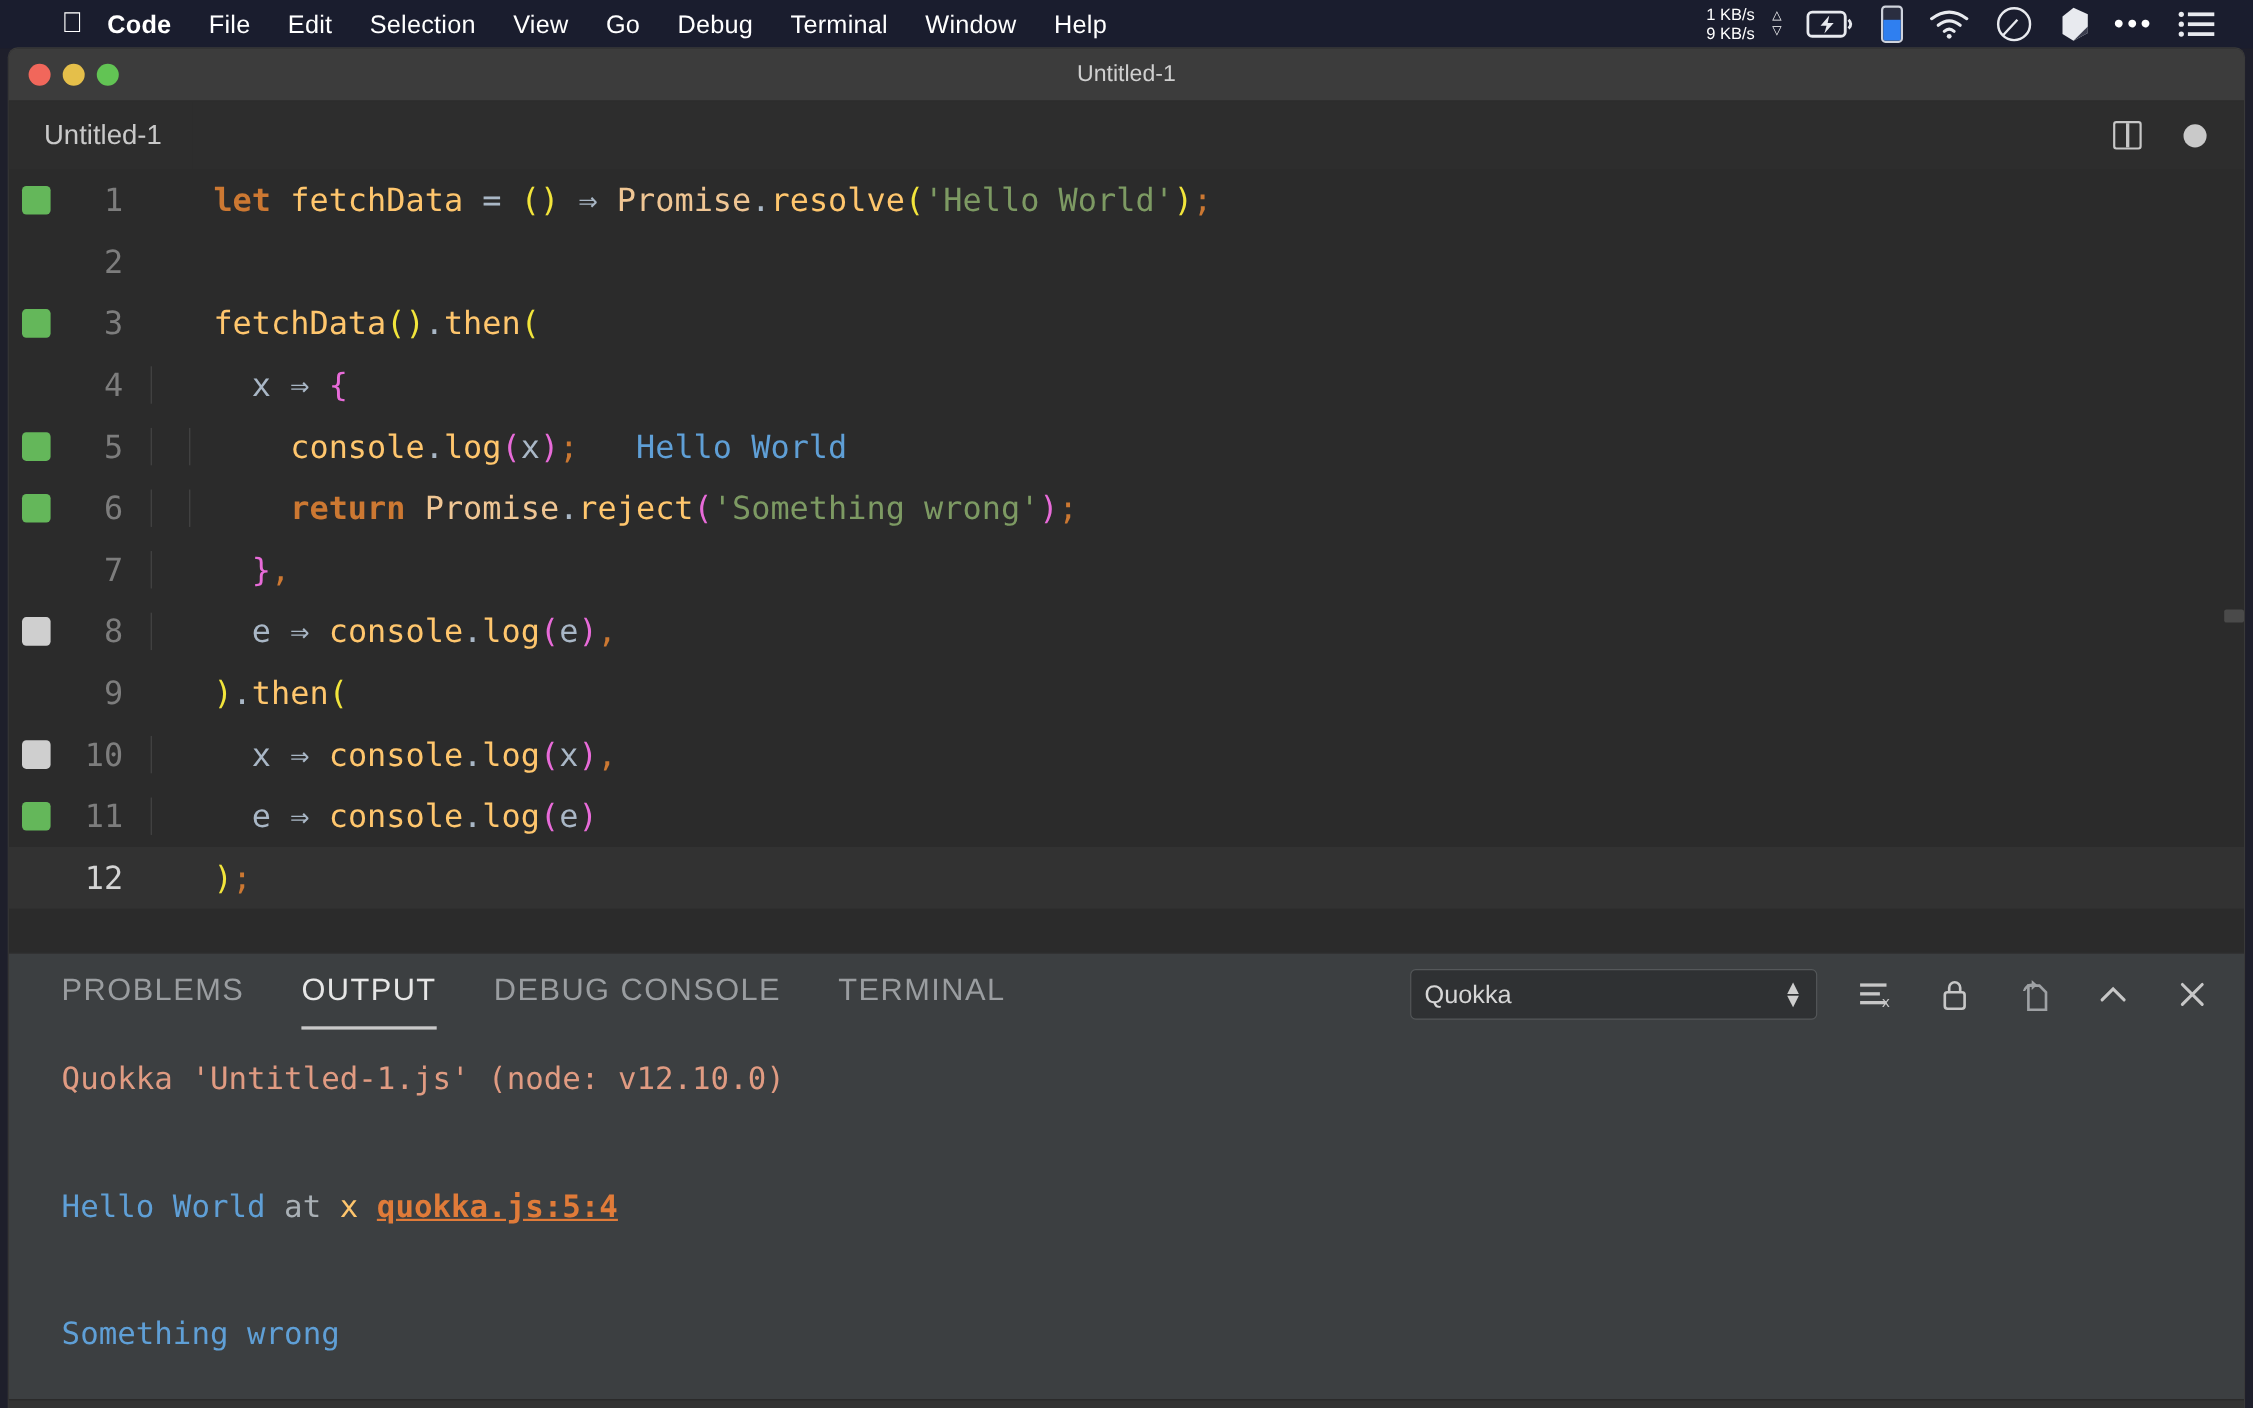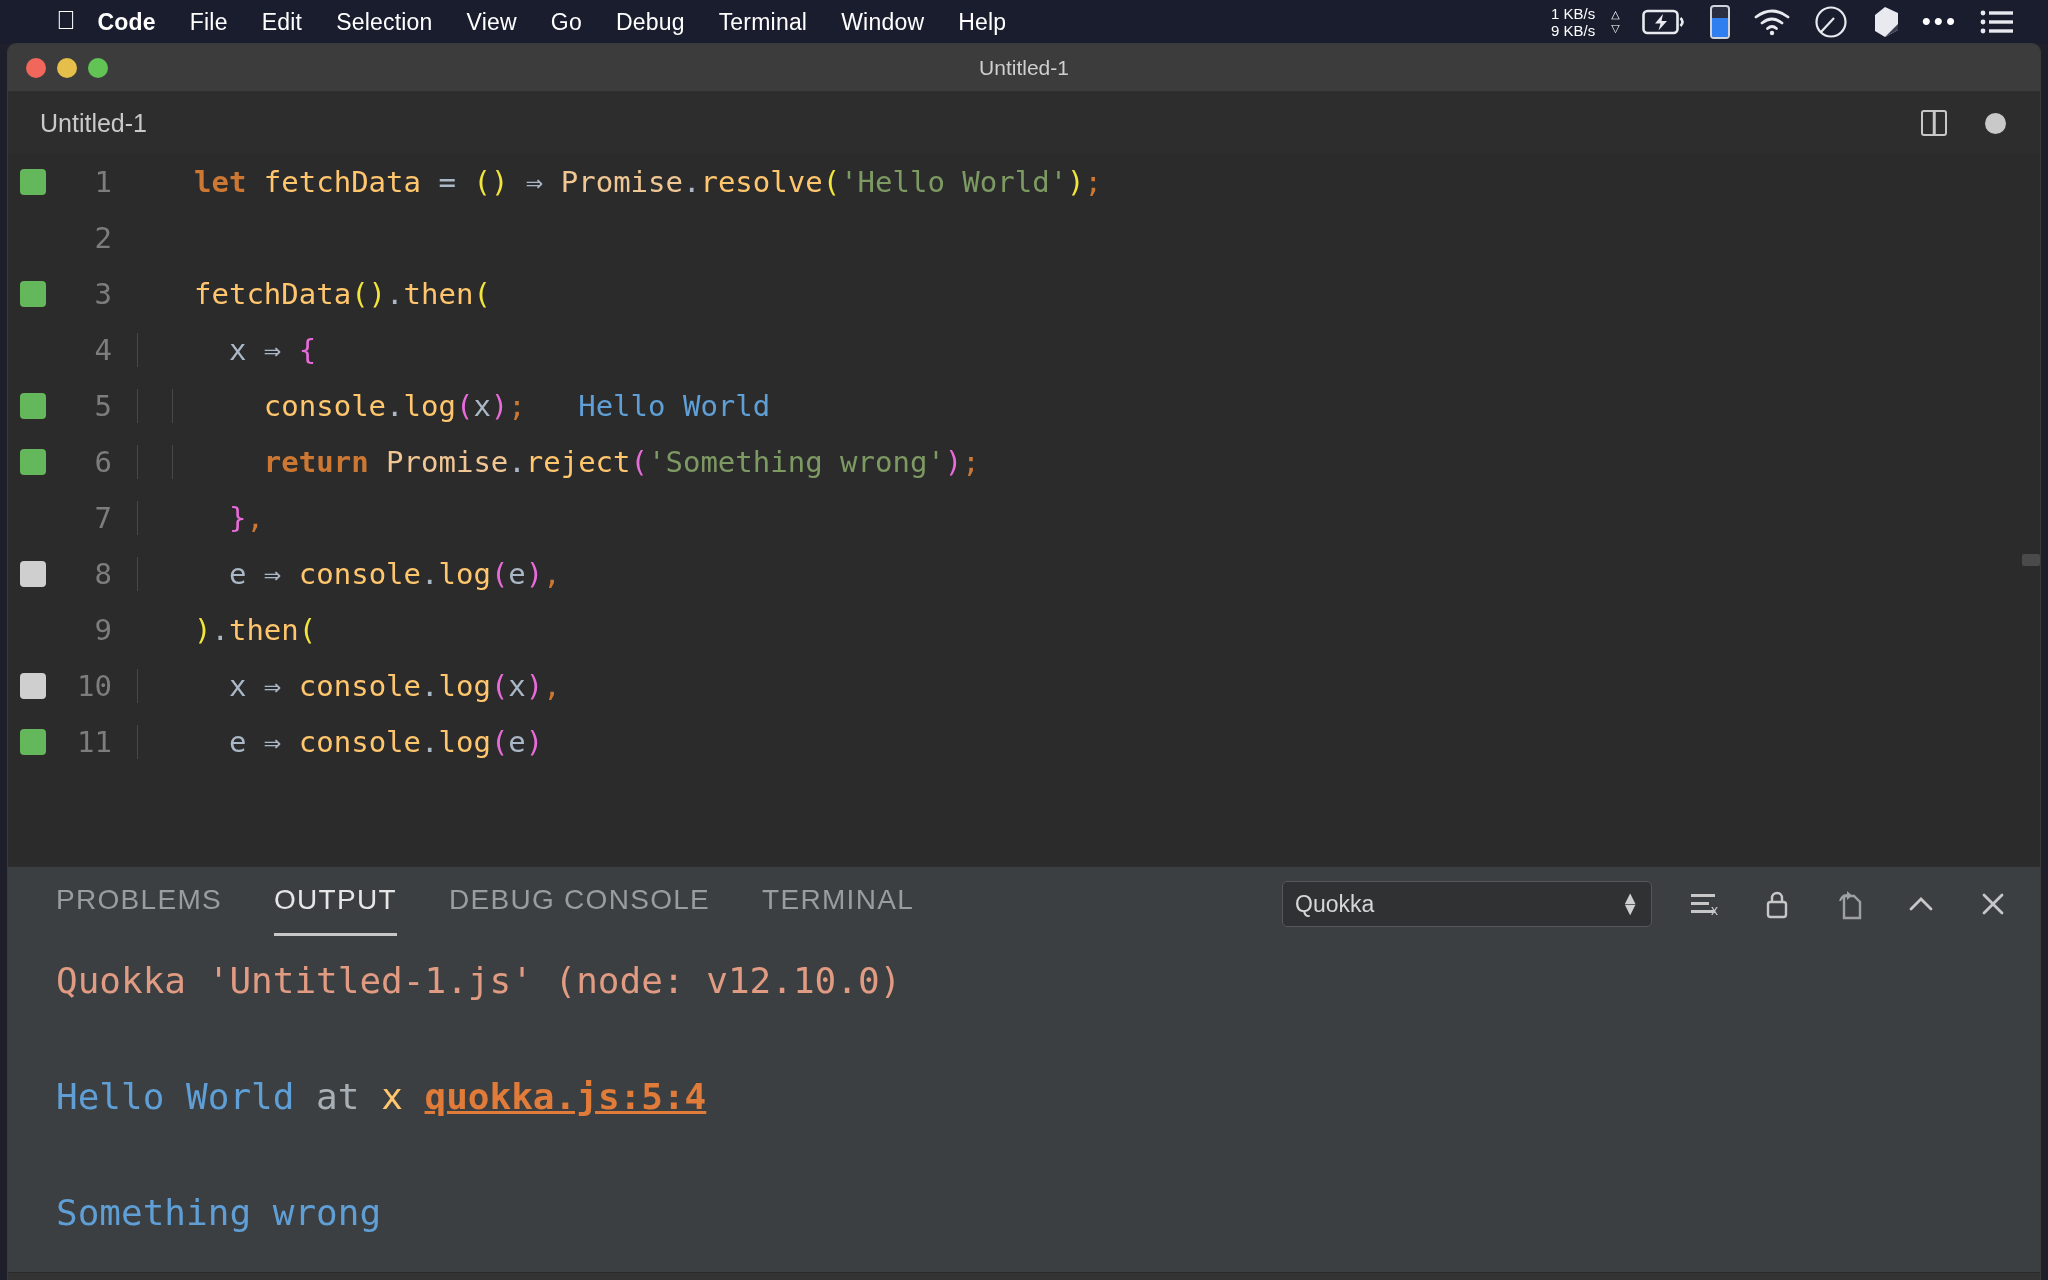--- a/index.html
+++ b/index.html
@@ -184,21 +184,21 @@
   }
   .select-arrows {
     margin-left: auto; display: flex; flex-direction: column;
     line-height: .62; font-size: 18px; color: #cfcfcf;
   }
   .pa-icon { width: 38px; height: 38px; position: relative; color: #c7c7c7; }
 
   .panel-body {
     flex: 1; padding: 10px 48px 0 48px;
     font-family: "DejaVu Sans Mono", "Liberation Mono", monospace;
-    font-size: 36px; overflow: hidden; position: relative;
+    font-size: 28px; overflow: hidden; position: relative;
   }
   .out-line { height: 58px; display: flex; align-items: center; white-space: pre; }
   .out-quokka { color: #e09b82; }
   .o-blue { color: #5f9fd6; }
   .o-grey { color: #a9b0b5; }
   .o-tan  { color: #ffc66d; }
   .o-link { color: #e07b39; font-weight: bold; text-decoration: underline; }
 
   
   .statusbar {
@@ -306,20 +306,21 @@
         <div class="code-line"><div class="lineno">2</div><div class="code-text"></div></div>
         <div class="code-line"><div class="gutter-marker gm-green"></div><div class="lineno">3</div><div class="code-text"><span class="t-fn">fetchData</span><span class="t-paren1">(</span><span class="t-paren1">)</span><span class="t-dot">.</span><span class="t-fn">then</span><span class="t-paren1">(</span></div></div>
         <div class="code-line"><div class="lineno">4</div><div class="code-text"><span class="indent-guide" style="left: 1px;"></span><span class="t-var">  x</span><span class="t-op"> </span><span class="t-op">⇒</span><span class="t-op"> </span><span class="t-brace">{</span></div></div>
         <div class="code-line"><div class="gutter-marker gm-green"></div><div class="lineno">5</div><div class="code-text"><span class="indent-guide" style="left: 1px;"></span><span class="indent-guide" style="left: 36px;"></span><span class="t-fn">    console</span><span class="t-dot">.</span><span class="t-fn">log</span><span class="t-paren2">(</span><span class="t-var">x</span><span class="t-paren2">)</span><span class="t-punct">;</span><span class="t-op">   </span><span class="quokka-inline">Hello World</span></div></div>
         <div class="code-line"><div class="gutter-marker gm-green"></div><div class="lineno">6</div><div class="code-text"><span class="indent-guide" style="left: 1px;"></span><span class="indent-guide" style="left: 36px;"></span><span class="t-op">    </span><span class="t-key">return</span><span class="t-op"> </span><span class="t-plain">Promise</span><span class="t-dot">.</span><span class="t-fn">reject</span><span class="t-paren2">(</span><span class="t-str">'Something wrong'</span><span class="t-paren2">)</span><span class="t-punct">;</span></div></div>
         <div class="code-line"><div class="lineno">7</div><div class="code-text"><span class="indent-guide" style="left: 1px;"></span><span class="t-op">  </span><span class="t-brace">}</span><span class="t-punct">,</span></div></div>
         <div class="code-line"><div class="gutter-marker gm-grey"></div><div class="lineno">8</div><div class="code-text"><span class="indent-guide" style="left: 1px;"></span><span class="t-var">  e</span><span class="t-op"> </span><span class="t-op">⇒</span><span class="t-op"> </span><span class="t-fn">console</span><span class="t-dot">.</span><span class="t-fn">log</span><span class="t-paren2">(</span><span class="t-var">e</span><span class="t-paren2">)</span><span class="t-punct">,</span></div></div>
         <div class="code-line"><div class="lineno">9</div><div class="code-text"><span class="t-paren1">)</span><span class="t-dot">.</span><span class="t-fn">then</span><span class="t-paren1">(</span></div></div>
         <div class="code-line"><div class="gutter-marker gm-grey"></div><div class="lineno">10</div><div class="code-text"><span class="indent-guide" style="left: 1px;"></span><span class="t-var">  x</span><span class="t-op"> </span><span class="t-op">⇒</span><span class="t-op"> </span><span class="t-fn">console</span><span class="t-dot">.</span><span class="t-fn">log</span><span class="t-paren2">(</span><span class="t-var">x</span><span class="t-paren2">)</span><span class="t-punct">,</span></div></div>
         <div class="code-line"><div class="gutter-marker gm-green"></div><div class="lineno">11</div><div class="code-text"><span class="indent-guide" style="left: 1px;"></span><span class="t-var">  e</span><span class="t-op"> </span><span class="t-op">⇒</span><span class="t-op"> </span><span class="t-fn">console</span><span class="t-dot">.</span><span class="t-fn">log</span><span class="t-paren2">(</span><span class="t-var">e</span><span class="t-paren2">)</span></div></div>
+        <div class="code-line active"><div class="lineno">12</div><div class="code-text"><span class="t-paren1">)</span><span class="t-punct">;</span></div></div>
       </div>
     <div class="scroll-ind" style="top:400px;height:12px;"></div>
   </div>
 
   <div class="panel">
     <div class="panel-header">
       <div id="panel-tabs" style="display:flex;align-items:center;">
           <div class="panel-tab">PROBLEMS</div>
           <div class="panel-tab active">OUTPUT</div>
           <div class="panel-tab">DEBUG CONSOLE</div>

